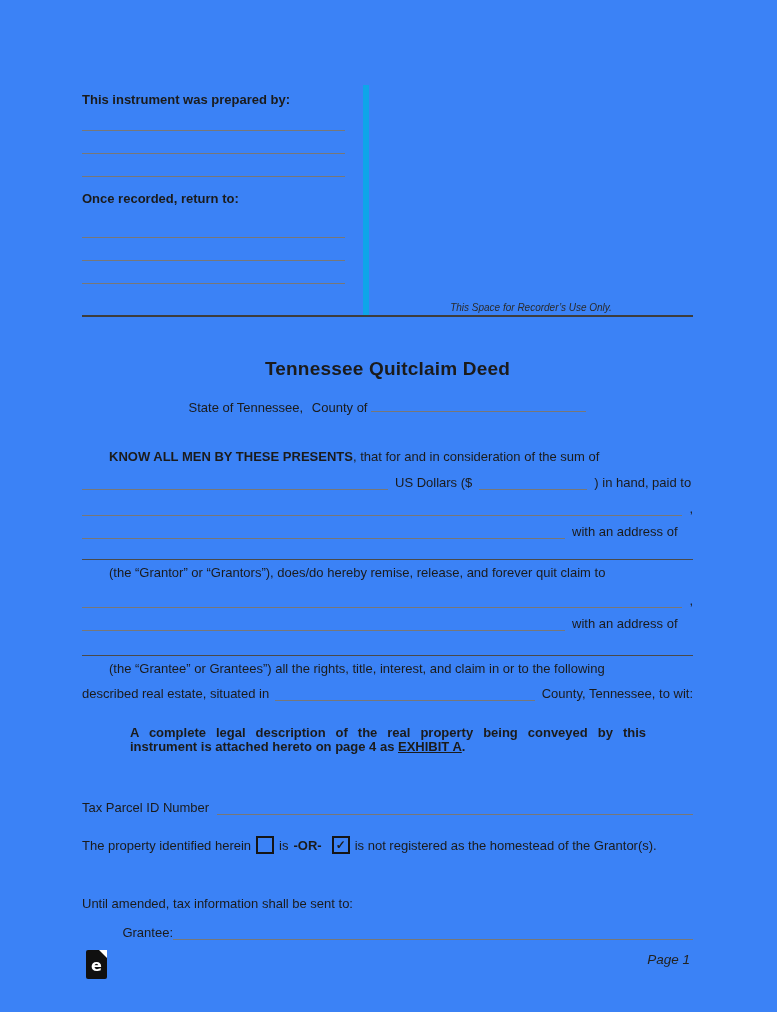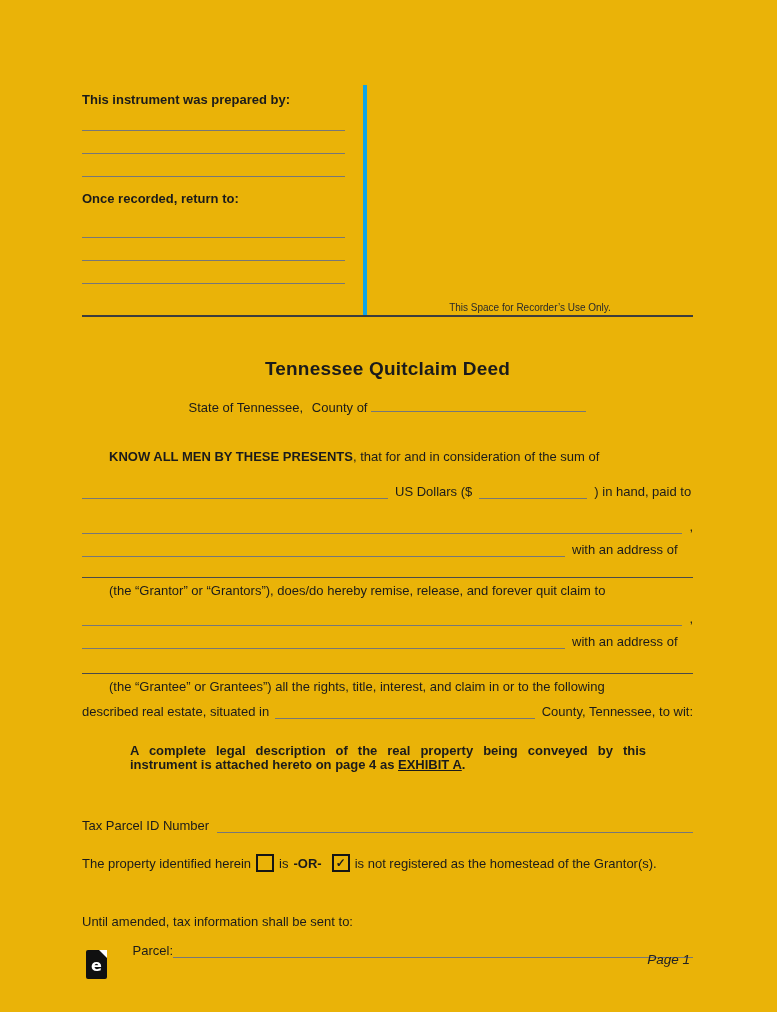--- a/index.html
+++ b/index.html
@@ -1,36 +1,36 @@
 <!DOCTYPE html>
 <html><head>
 <meta charset="utf-8">
 <style>
   html,body{margin:0;padding:0;background:#fff;}
   .page{
     position:relative;
     width:777px;height:1012px;
-    background:#eab308;
+    background:#3b82f6;
     font-family:"Liberation Sans",sans-serif;
     font-size:13px;color:#1b1b1b;
     overflow:hidden;
   }
   .content{position:absolute;left:82px;top:0;width:611px;}
 
   
   .header-box{
     margin-top:85px;height:232px;box-sizing:border-box;
     display:flex;border-bottom:2px solid #3d3d3d;
   }
   .header-left{width:281px;padding-top:7px;box-sizing:border-box;}
   .hdr-label{font-weight:bold;height:16px;}
   .fill-line{width:263px;height:22px;border-bottom:1px solid #777;}
   .hdr-label.second{margin-top:14px;}
   .fill-line.tall{height:30px;}
-  .header-right{flex:1;border-left:4px solid #0ea5e9;position:relative;}
+  .header-right{flex:1;border-left:6px solid #0ea5e9;position:relative;font-style:italic;}
   .recorder-note{
     position:absolute;bottom:2px;left:0;width:100%;
     text-align:center;font-size:10px;color:#2a2a2a;
   }
 
   
   .doc-title{margin-top:41px;text-align:center;font-size:19px;font-weight:bold;letter-spacing:.2px;}
   .subtitle{margin-top:17px;text-align:center;height:18px;}
   .subtitle .gap{display:inline-block;width:5px;}
   .subtitle .blank{display:inline-block;width:215px;height:14px;border-bottom:1px solid #777;vertical-align:baseline;margin-left:4px;}
@@ -38,21 +38,21 @@
   
   .frow{display:flex;align-items:flex-end;}
   .frow span{white-space:nowrap;}
   .blank{border-bottom:1px solid #777;height:17px;}
   .grow{flex:1;}
   .rule{border-bottom:1px solid #4a4a4a;}
   b{font-weight:bold;}
 
   .para{margin-top:34px;}
   .t-row{height:15px;padding-left:27px;}
-  .mt10{margin-top:10px;} .mt12{margin-top:17px;} .mt5{margin-top:5px;}
+  .mt10{margin-top:10px;} .mt12{margin-top:8px;} .mt5{margin-top:5px;}
   .pad-l{padding-left:7px;} .pad-lr{padding:0 7px;}
 
   
   .legal{
     margin:25px 47px 0 48px;
     font-weight:bold;text-align:justify;line-height:14px;
   }
   .legal .exhibit{text-decoration:underline;}
 
   
@@ -170,21 +170,21 @@
       <span>is</span>
       <b style="margin:0 5px">-OR-</b>
       <span class="checkbox">
           <span>✓</span>
         </span>
       <span>is not registered as the homestead of the Grantor(s).</span>
     </div>
 
     <div class="untilamended">Until amended, tax information shall be sent to:</div>
     <div class="frow lblrow addressrow">
-      <span class="lbl">Parcel:</span>
+      <span class="lbl">Grantee:</span>
       <span class="blank grow"></span>
     </div>
 
   </div>
 
   <div class="logo">
     <span class="fold"></span>
     <span class="letter">e</span>
   </div>
   <div class="pagenum">Page 1</div>

